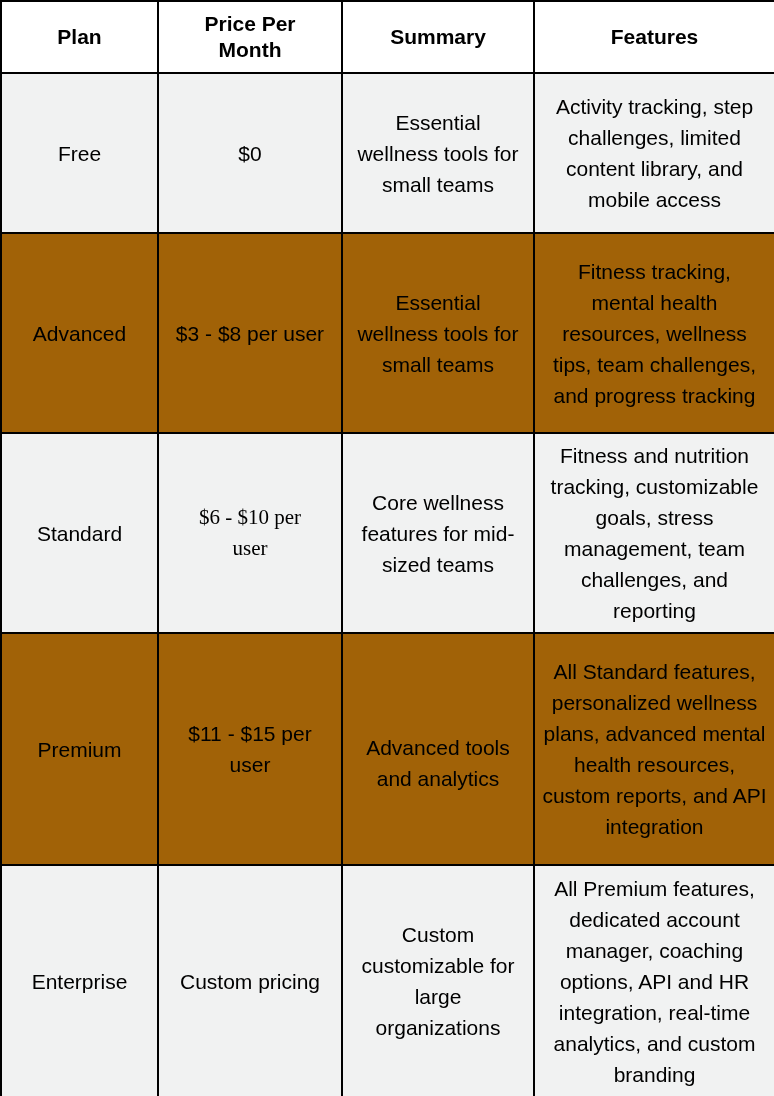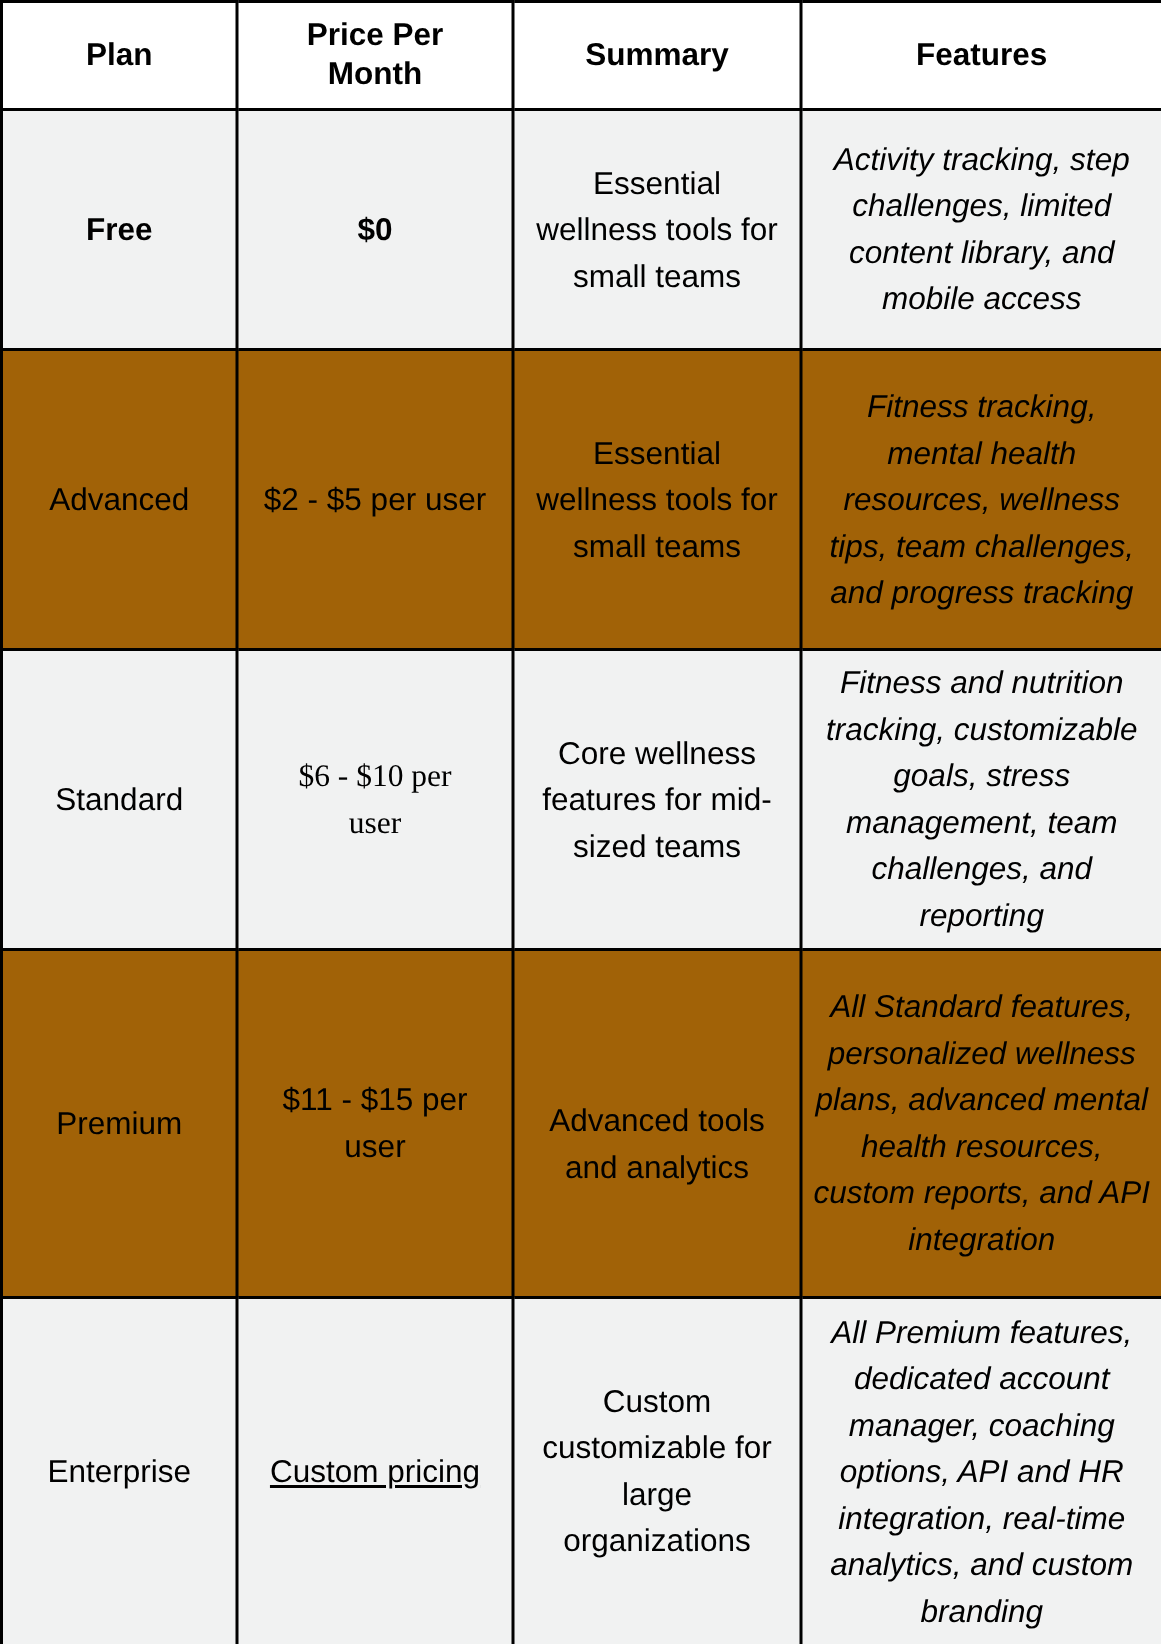--- a/index.html
+++ b/index.html
@@ -16,26 +16,26 @@
   th, td {
     border: 2px solid #000000;
     text-align: center;
     vertical-align: middle;
     padding: 0 6px;
     box-sizing: border-box;
   }
   th { font-weight: bold; height: 72px; line-height: 26px; background: #ffffff; }
   tr.shaded td { background: #f1f2f2; }
   tr.plain td { background: #a16207; }
-  td.bold { font-weight: bold; }
+  td.bold { font-weight: normal; }
   col.c1 { width: 157px; }
   col.c2 { width: 184px; }
   col.c3 { width: 192px; }
   col.c4 { width: 241px; }
-  td.features { padding: 0 4px; font-style: italic; }
+  td.features { padding: 0 4px; }
 </style>
 </head>
 <body>
 
 <table>
   <colgroup>
     <col class="c1">
       <col class="c2">
       <col class="c3">
       <col class="c4">
@@ -50,36 +50,36 @@
   </thead>
   <tbody>
     <tr class="shaded" style="height:160px;">
       <td class="bold">Free</td>
       <td class="bold">$0</td>
       <td><span style="display:inline-block;width:165px;">Essential wellness tools for small teams</span></td>
       <td class="features">Activity tracking, step challenges, limited content library, and mobile access</td>
     </tr>
     <tr class="plain" style="height:200px;">
       <td>Advanced</td>
-      <td style="padding:0 2px;">$2 - $5 per user</td>
+      <td style="padding:0 2px;">$3 - $8 per user</td>
       <td><span style="display:inline-block;width:165px;">Essential wellness tools for small teams</span></td>
       <td class="features"><span style="display:inline-block;width:215px;">Fitness tracking, mental health resources, wellness tips, team challenges, and progress tracking</span></td>
     </tr>
     <tr class="shaded" style="height:200px;">
       <td>Standard</td>
       <td><span style="display:inline-block;width:140px;font-family:Liberation Serif, serif;">$6 - $10 per user</span></td>
       <td><span style="display:inline-block;width:170px;">Core wellness features for mid-sized teams</span></td>
       <td class="features">Fitness and nutrition tracking, customizable goals, stress management, team challenges, and reporting</td>
     </tr>
     <tr class="plain" style="height:232px;">
       <td>Premium</td>
       <td><span style="display:inline-block;width:145px;">$11 - $15 per user</span></td>
       <td><span style="display:inline-block;width:170px;margin-top:28px;">Advanced tools and analytics</span></td>
       <td class="features">All Standard features, personalized wellness plans, advanced mental health resources, custom reports, and API integration</td>
     </tr>
     <tr class="shaded" style="height:232px;">
       <td>Enterprise</td>
-      <td style="padding:16px 2px;text-decoration:underline;">Custom pricing</td>
+      <td style="padding:16px 2px;">Custom pricing</td>
       <td><span style="display:inline-block;width:175px;">Custom customizable for large organizations</span></td>
       <td class="features">All Premium features, dedicated account manager, coaching options, API and HR integration, real-time analytics, and custom branding</td>
     </tr>
   </tbody>
 </table>
 
 </body></html>

